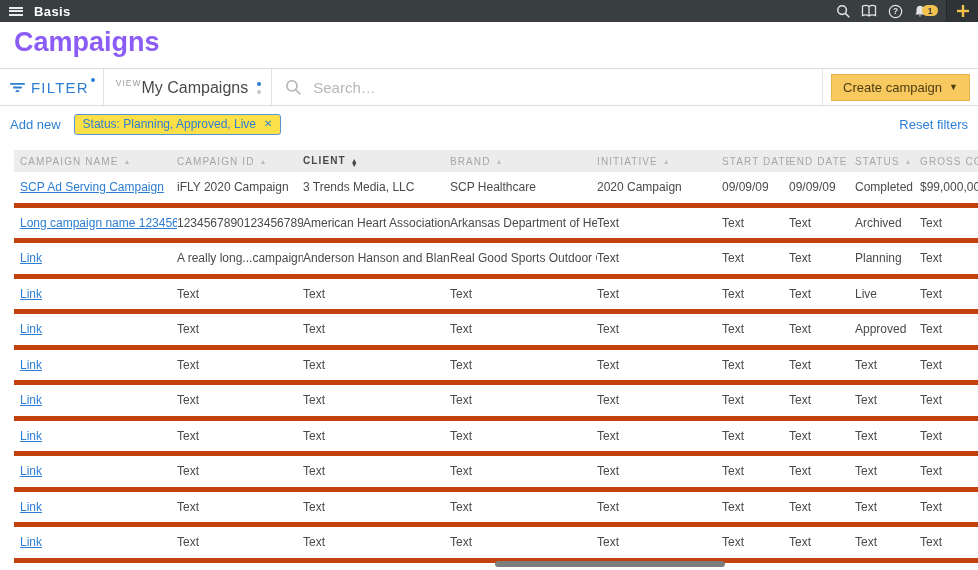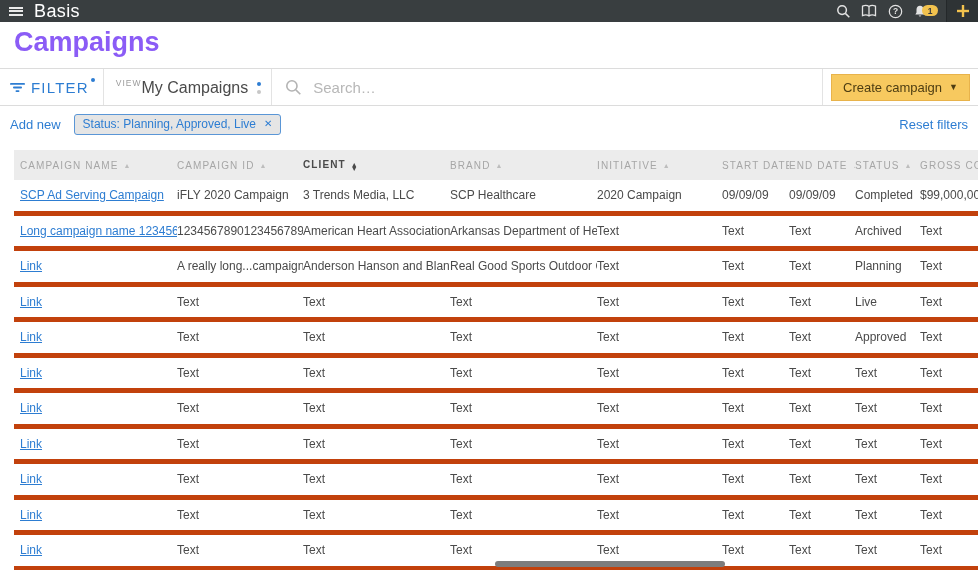--- a/index.html
+++ b/index.html
@@ -4,21 +4,21 @@
 <style>
   * { margin:0; padding:0; box-sizing:border-box; }
   html,body { width:978px; height:570px; overflow:hidden; background:#fff;
     font-family:"Liberation Sans","DejaVu Sans",sans-serif; color:#4a4a4a; }
 
   
   .topbar { position:absolute; top:0; left:0; width:978px; height:22px;
     background:#393e40; display:flex; align-items:center; }
   .menu-btn { padding:0 9px; display:flex; align-items:center; cursor:pointer; }
   .menu-btn .bar { display:block; width:14px; height:2px; background:#e9e9e9; margin:1.5px 0; }
-  .brand { color:#fff; font-weight:normal; font-size:18px; letter-spacing:.4px; margin-left:2px; }
+  .brand { color:#fff; font-weight:bold; font-size:13px; letter-spacing:.4px; margin-left:2px; }
   .topbar-right { margin-left:auto; display:flex; align-items:center; height:100%; }
   .tb-icon { display:flex; align-items:center; justify-content:center; width:26px; height:22px;
     color:#e3e3e3; cursor:pointer; position:relative; }
   .tb-icon svg { display:block; }
   .bell-wrap { width:34px; }
   .badge { position:absolute; left:14px; top:5px; min-width:16px; height:11px;
     background:#f2c24e; border-radius:6px; color:#3b3b3b; font-size:8.5px; font-weight:bold;
     display:flex; align-items:center; justify-content:center; padding:0 4px; }
   .plus-seg { width:32px; height:22px; background:#2e3335; border-left:1px solid #24282a;
     display:flex; align-items:center; justify-content:center; margin-left:4px; cursor:pointer; }
@@ -48,31 +48,31 @@
   .create-sec { border-right:none; border-left:1px solid #e3e3e3; padding:0 8px; }
   .create-btn { background:#f7c95f; border:1px solid #e8b34b; border-radius:0;
     color:#4d3d12; font-size:13px; padding:5px 11px; cursor:pointer; display:flex;
     align-items:center; gap:7px; font-family:inherit; white-space:nowrap; }
   .create-caret { font-size:9px; }
 
   
   .filters-row { position:absolute; top:111px; left:10px; width:958px; height:26px;
     display:flex; align-items:center; gap:13px; }
   .link-blue { color:#2d7dd2; font-size:13px; text-decoration:none; cursor:pointer; }
-  .chip { display:flex; align-items:center; gap:8px; background:#e5e5e5; border:1px solid #5a96d6;
+  .chip { display:flex; align-items:center; gap:8px; background:#fde047; border:1px solid #5a96d6;
     border-radius:3px; color:#2d7dd2; font-size:12px; padding:2px 8px 3px 8px; cursor:pointer; }
   .chip .x { font-size:10px; font-weight:bold; }
   .reset { margin-left:auto; }
 
   
   .table { position:absolute; top:150px; left:14px; width:964px; overflow:hidden; }
   .thead, .tr { display:grid;
     grid-template-columns:163px 126px 147px 147px 125px 67px 66px 65px 200px;
     align-items:center; }
-  .thead { height:30px; background:#ececec; }
+  .thead { height:22px; background:#ececec; }
   .th { font-size:10px; letter-spacing:1.1px; color:#a6a6a6; text-transform:uppercase;
     white-space:nowrap; overflow:hidden; padding-right:8px; cursor:pointer; }
   .th:first-child { padding-left:6px; }
   .th.sorted { color:#4a4a4a; font-weight:bold; }
   .sort { display:inline-flex; flex-direction:column; font-size:7px; line-height:4.5px;
     color:#bdbdbd; margin-left:5px; vertical-align:1px; }
   .th:not(.sorted) .s-down { display:none; }
   .th.sorted .sort { color:#4a4a4a; }
   .tr { height:35.5px; border-bottom:5px solid #c2410c; }
   .td { font-size:12px; color:#4a4a4a; white-space:nowrap; overflow:hidden; padding-right:8px; }

